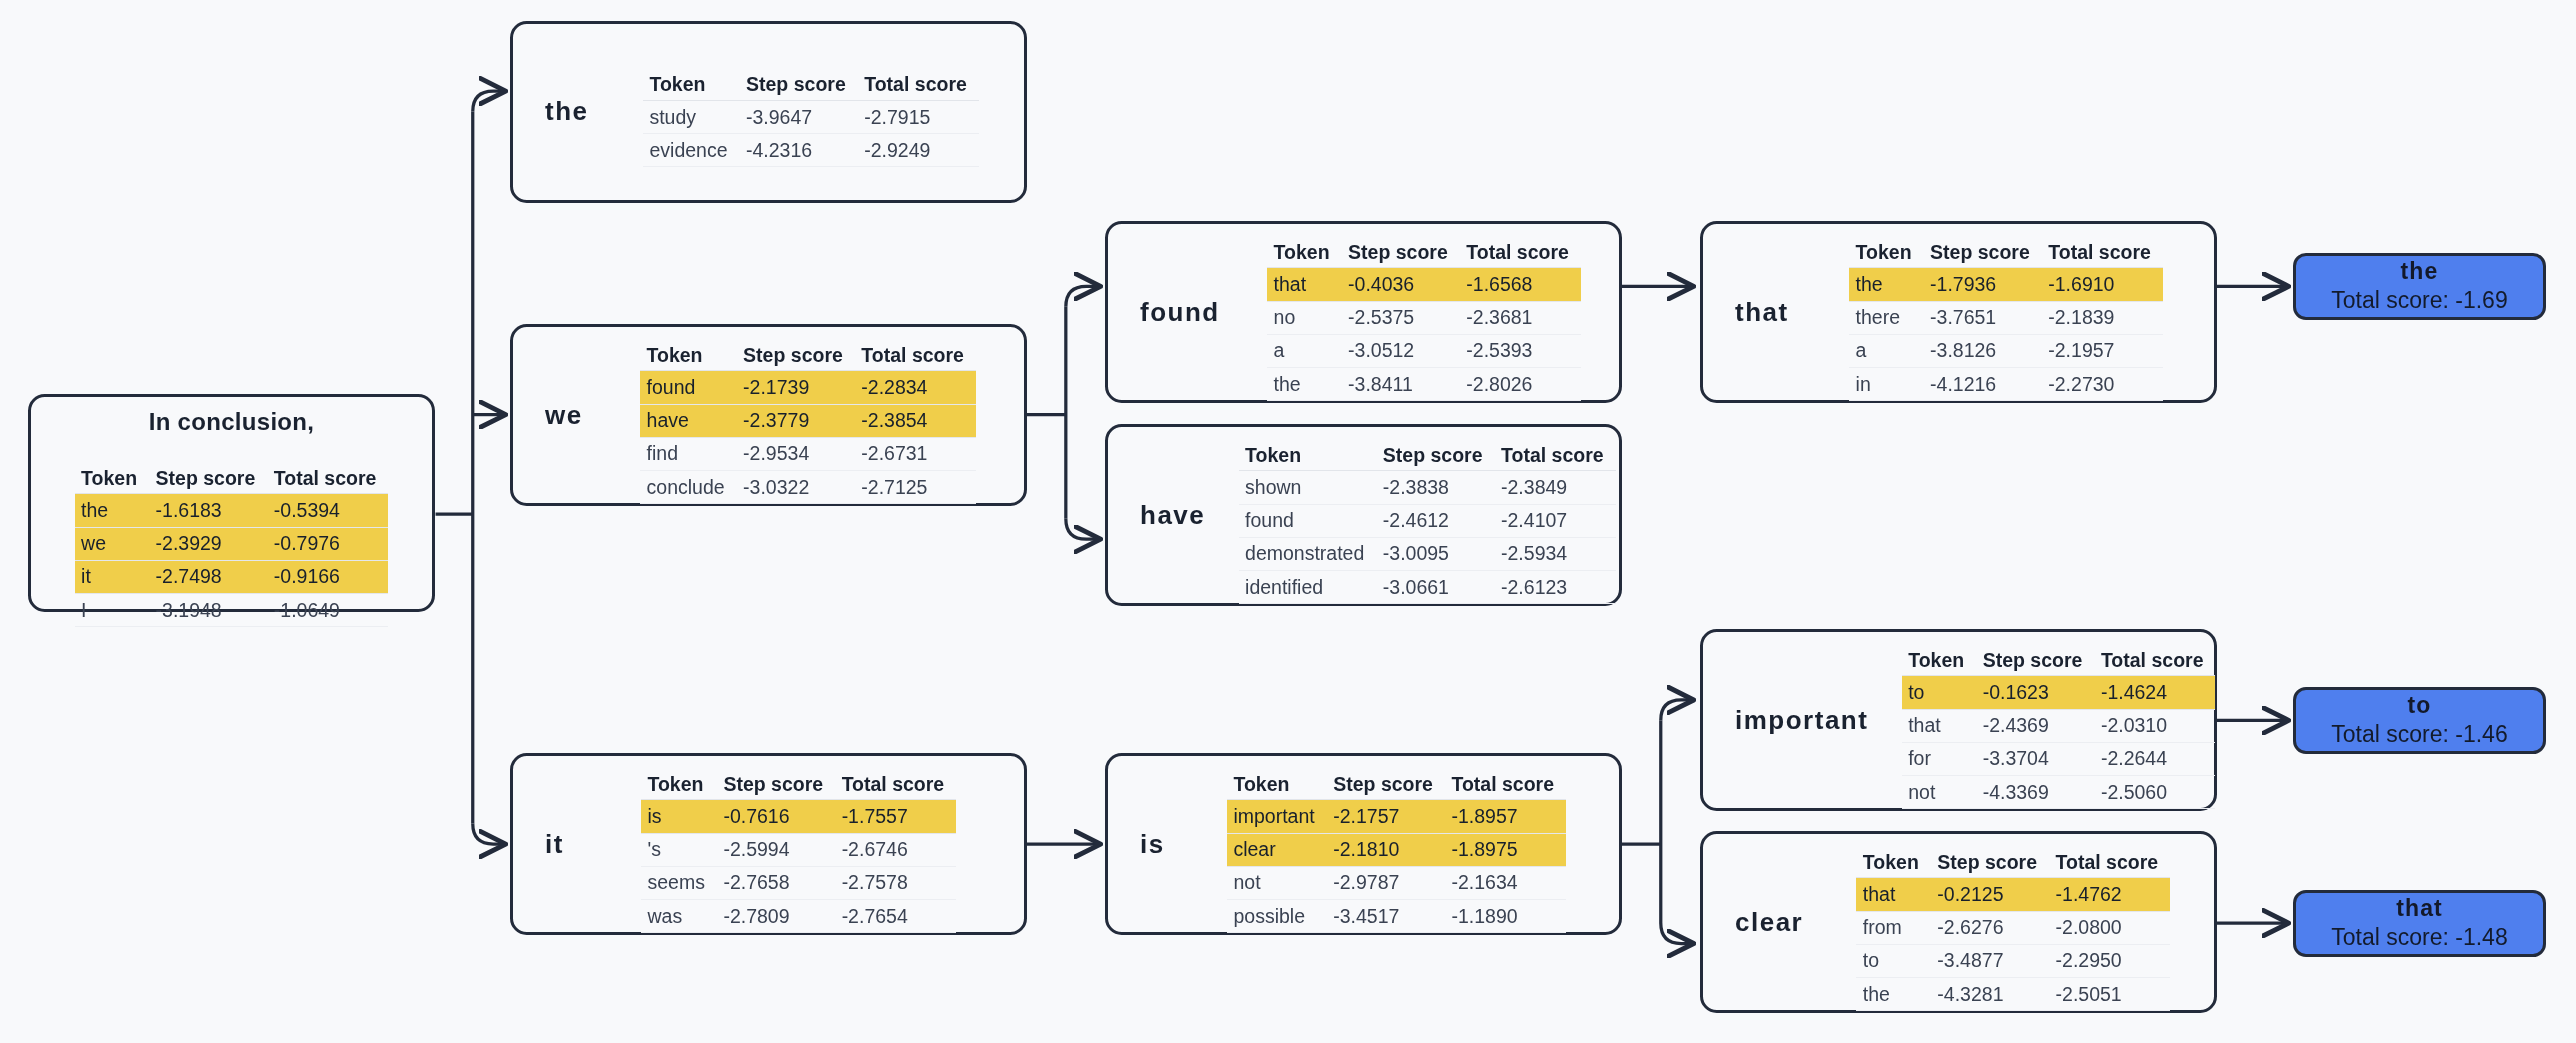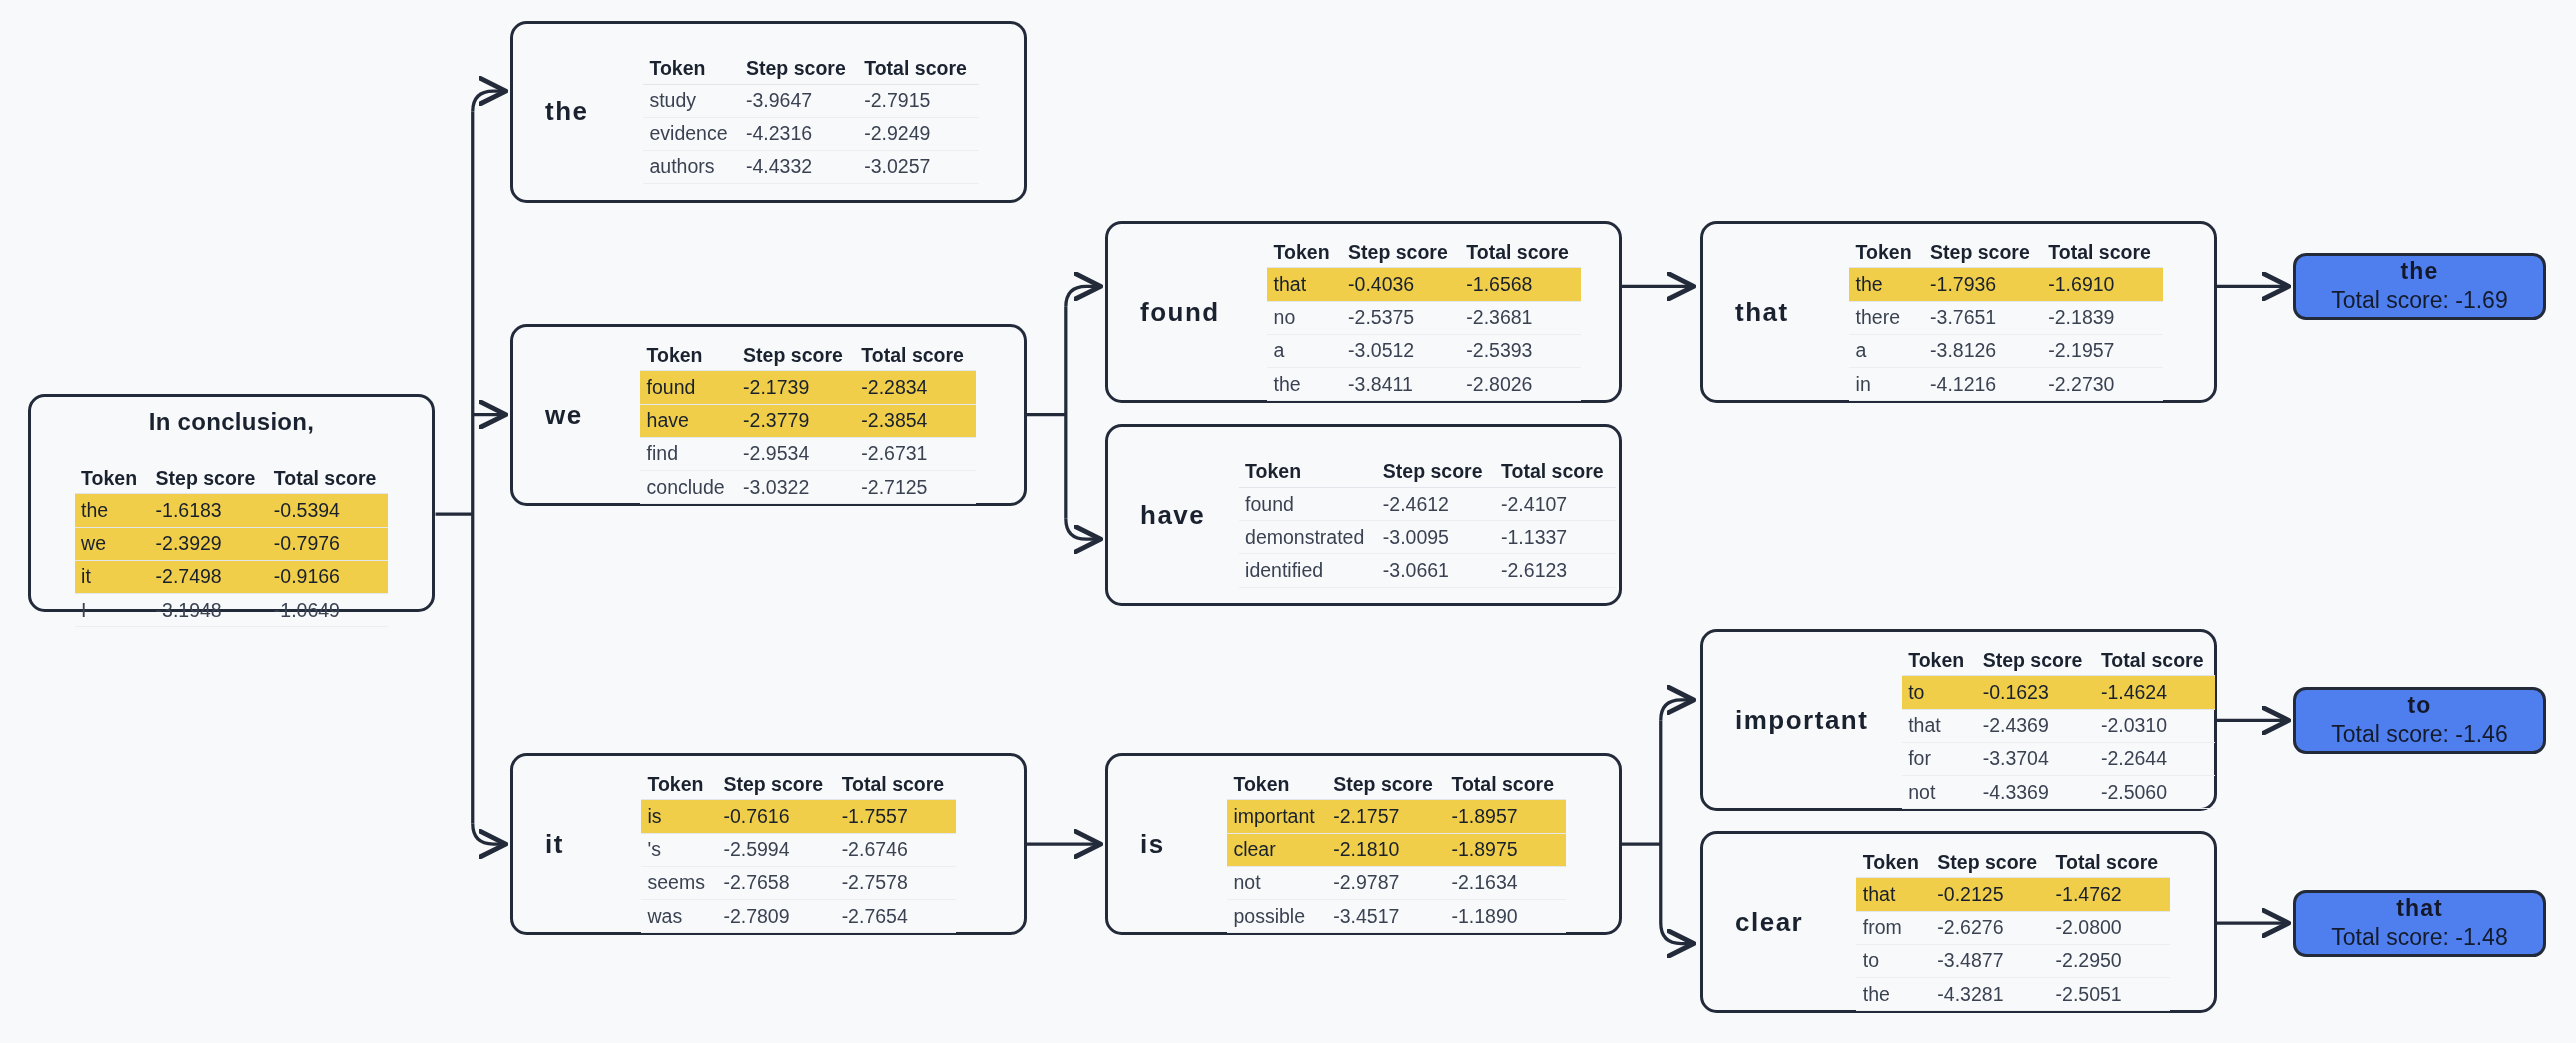--- a/index.html
+++ b/index.html
@@ -223,25 +223,20 @@
             <tr>
               <td>study</td>
               <td>-3.9647</td>
               <td>-2.7915</td>
             </tr>
             <tr>
               <td>evidence</td>
               <td>-4.2316</td>
               <td>-2.9249</td>
             </tr>
-            <tr>
-              <td>authors</td>
-              <td>-4.4332</td>
-              <td>-3.0257</td>
-            </tr>
           </tbody>
       </table>
     </div>
   </div>
 
   <div class="node" style="left:510px; top:324px; width:517px; height:182px;">
     <div class="node-label">we</div>
     <div class="node-body">
       <table class="tok">
         <thead>
@@ -357,28 +352,33 @@
       <table class="tok">
         <thead>
             <tr>
           <th>Token</th>
           <th>Step score</th>
           <th>Total score</th>
         </tr>
           </thead>
         <tbody>
             <tr>
+              <td>shown</td>
+              <td>-2.3838</td>
+              <td>-2.3849</td>
+            </tr>
+            <tr>
               <td>found</td>
               <td>-2.4612</td>
               <td>-2.4107</td>
             </tr>
             <tr>
               <td>demonstrated</td>
               <td>-3.0095</td>
-              <td>-1.1337</td>
+              <td>-2.5934</td>
             </tr>
             <tr>
               <td>identified</td>
               <td>-3.0661</td>
               <td>-2.6123</td>
             </tr>
           </tbody>
       </table>
     </div>
   </div>

